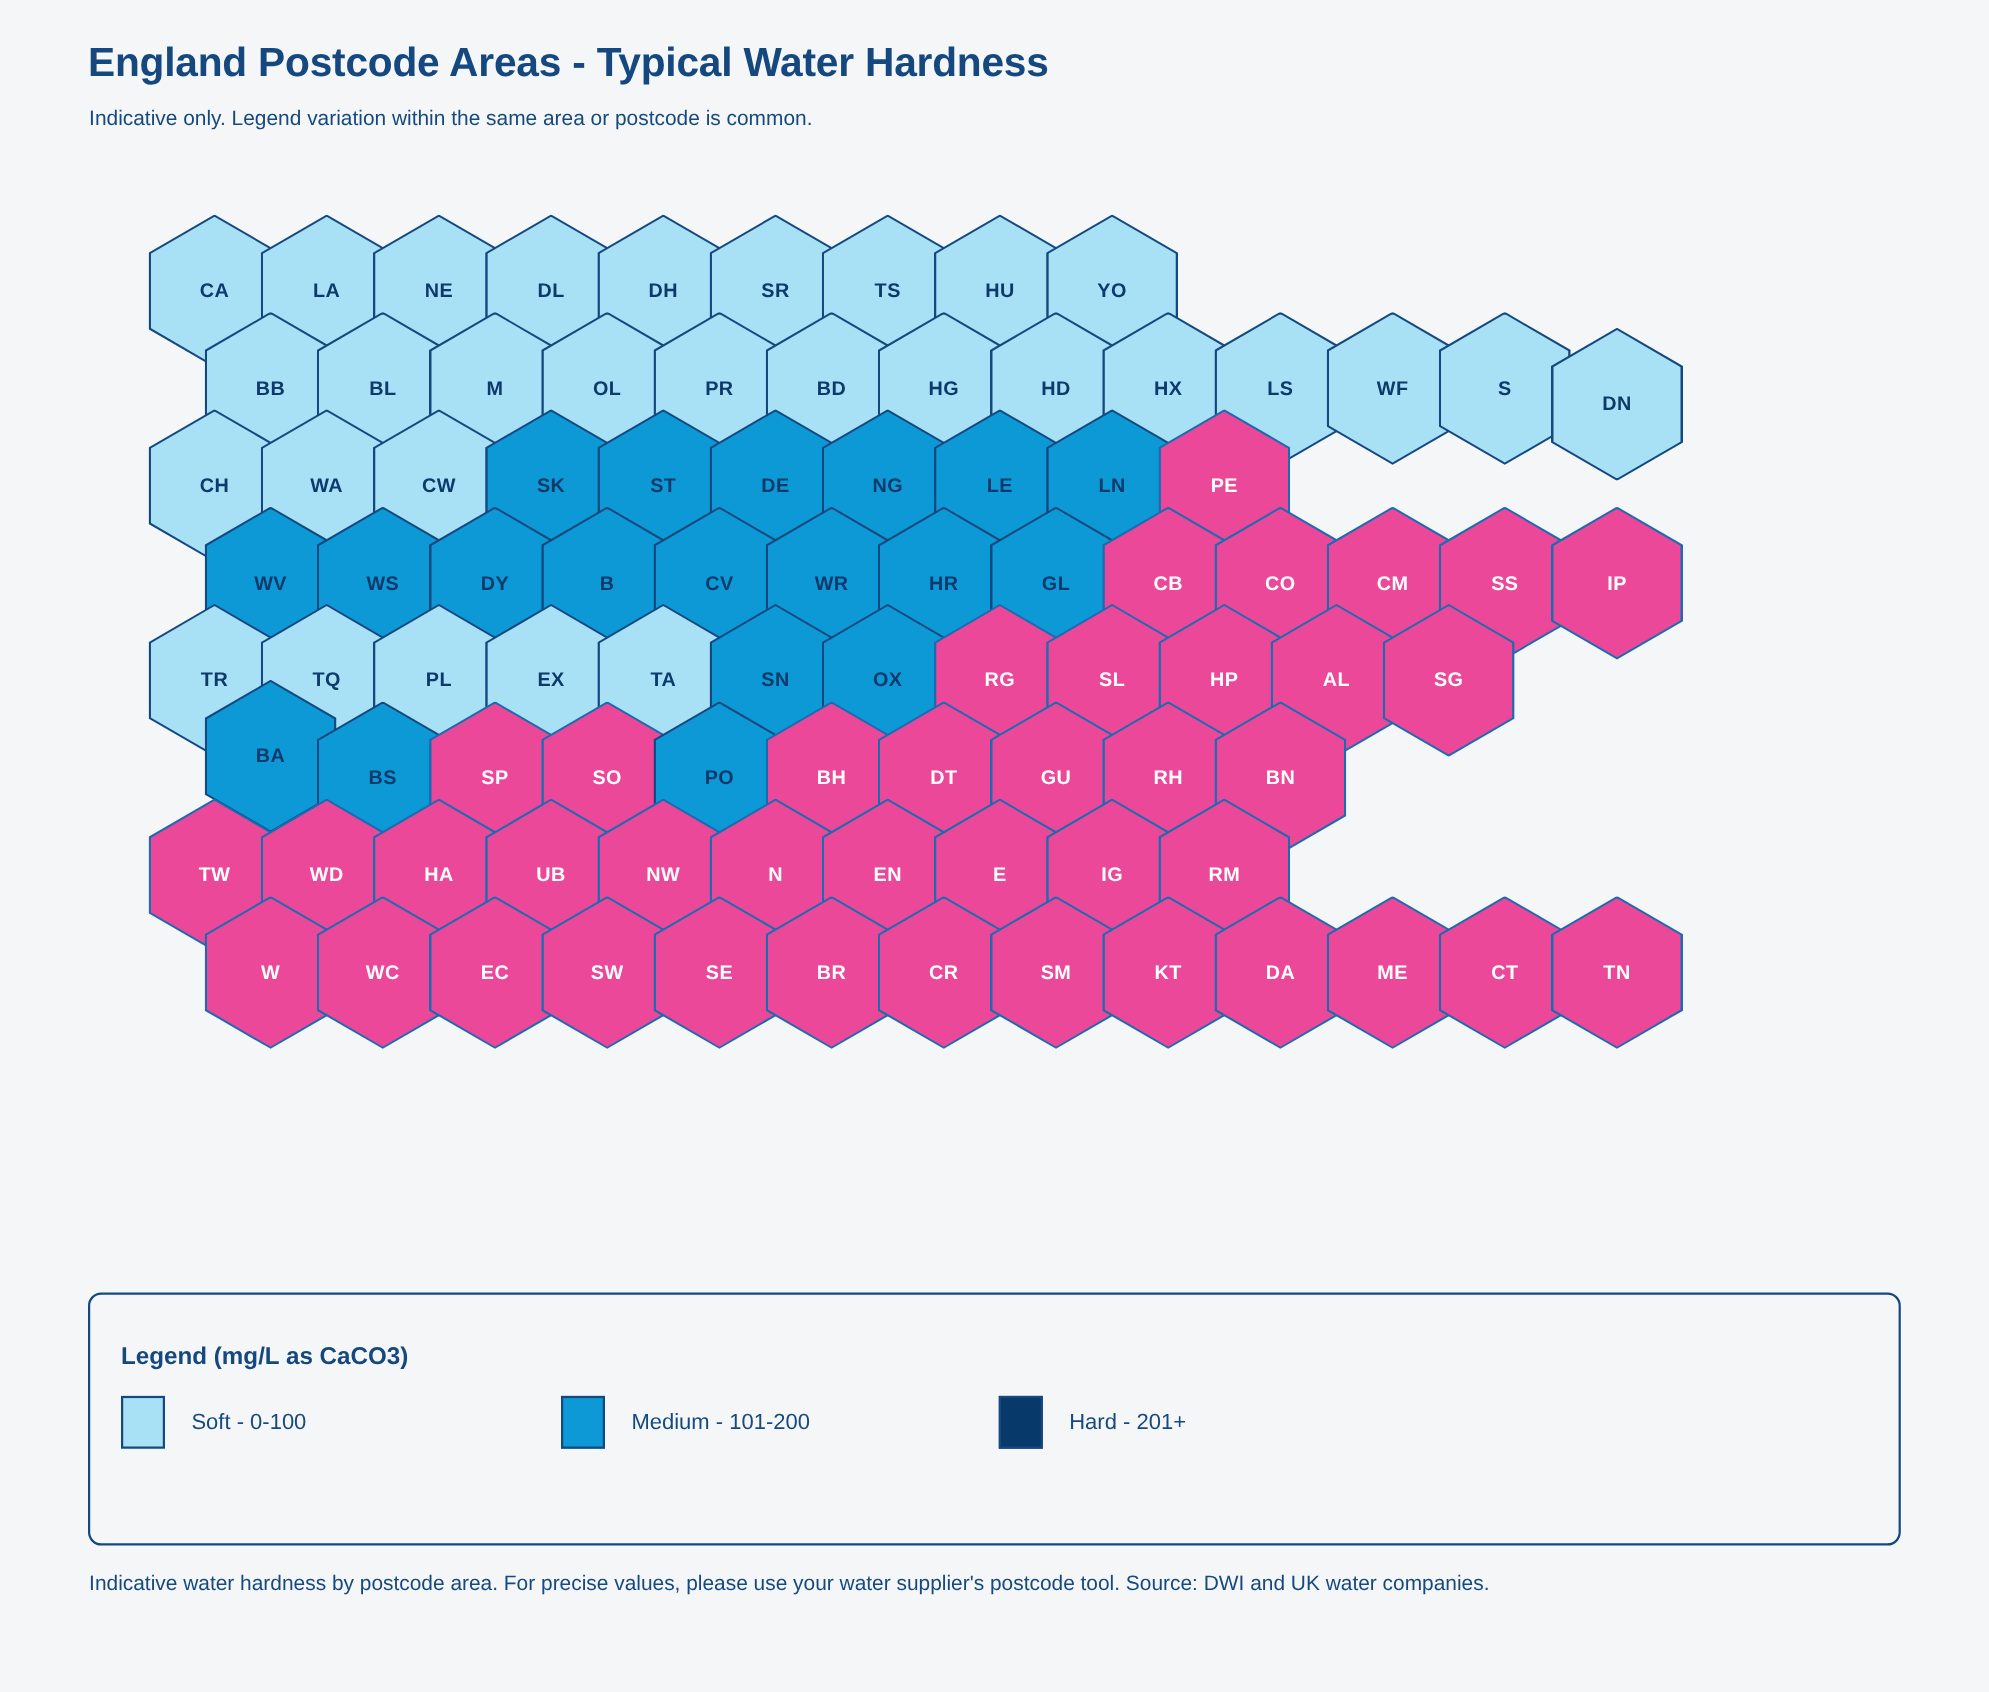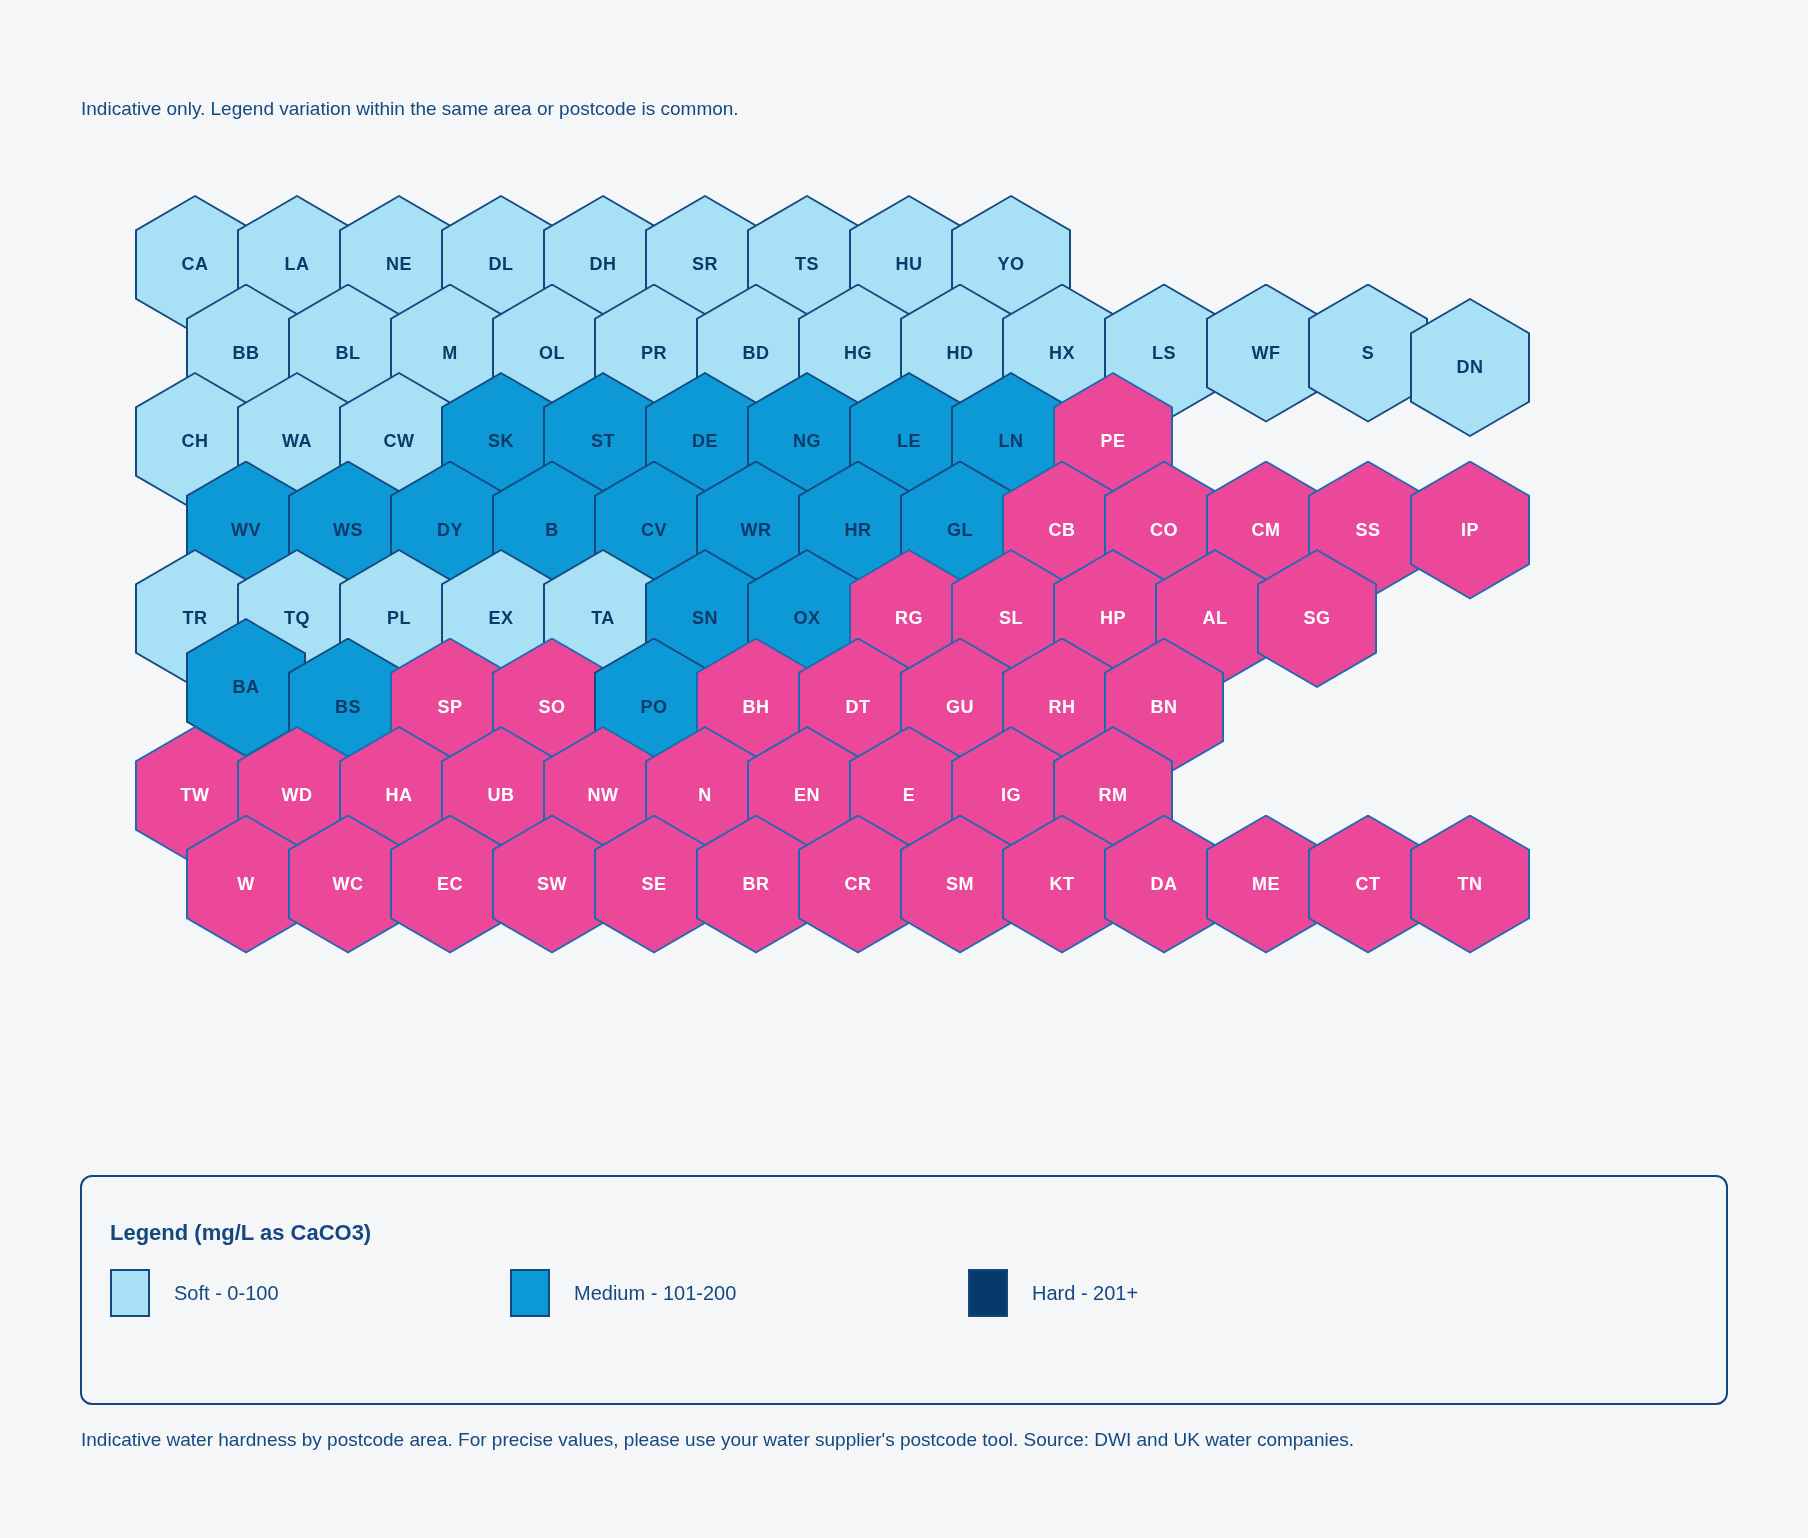--- a/index.html
+++ b/index.html
@@ -120,21 +120,21 @@
     top: 92px;
     display: flex;
     align-items: flex-start;
   }
   .legend-item {
     display: flex;
     align-items: center;
     margin-right: 0;
   }
   .legend-item.li0 { width: 400px; }
-  .legend-item.li1 { width: 458px; }
+  .legend-item.li1 { width: 398px; }
   .legend-item.li2 { width: 300px; }
   .swatch {
     width: 40px;
     height: 48px;
     border: 2px solid #14487f;
     margin-right: 24px;
     flex: none;
   }
   .legend-label {
     font-size: 20px;
@@ -149,20 +149,21 @@
     font-size: 19px;
     color: #15497f;
     white-space: nowrap;
   }
 </style>
 </head>
 <body>
 
 <div class="page">
 
+  <div class="title">England Postcode Areas - Typical Water Hardness</div>
   <div class="subtitle">Indicative only. Legend variation within the same area or postcode is common.</div>
 
   <div class="hexmap" id="hexmap">
       <div class="hexrow">
         <div class="hex soft" style="left: 135px; top: 10px;">
           <div class="hex-inner">
             <span class="hex-label">CA</span>
           </div>
         </div>
         <div class="hex soft" style="left: 237px; top: 10px;">

